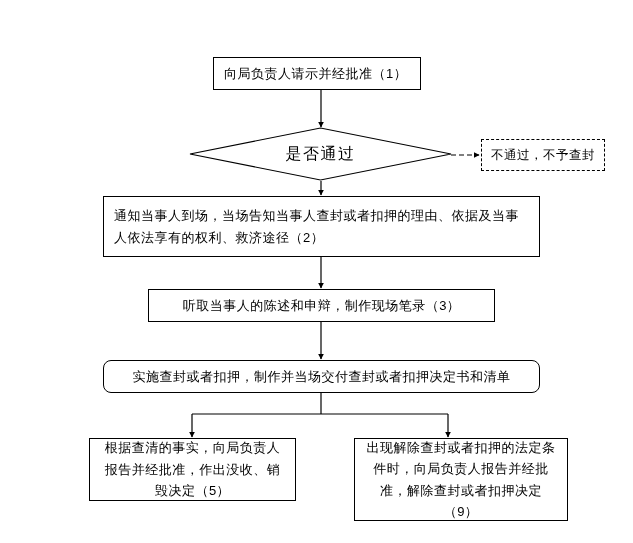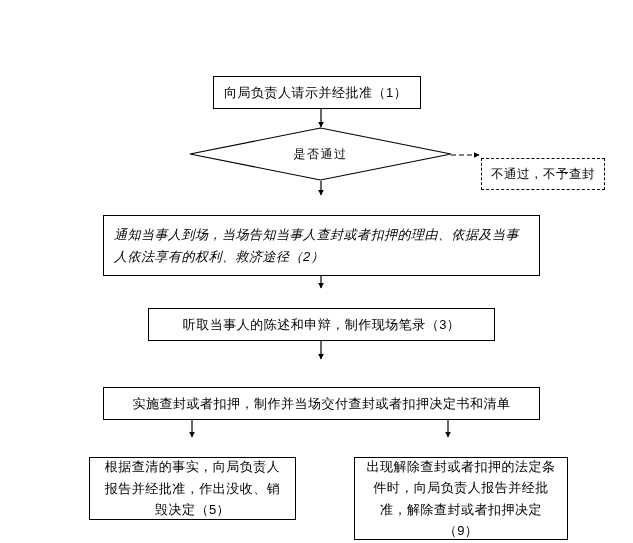--- a/index.html
+++ b/index.html
@@ -23,21 +23,20 @@
     box-sizing: border-box;
     border: 1px solid #000000;
     background: #ffffff;
     display: flex;
     align-items: center;
     font-size: 13px;
     line-height: 1.65;
     letter-spacing: 0.5px;
     color: #000000;
     white-space: pre-wrap;
-    margin-top: 19px;
   }
   .node.pad-left {
     padding: 4px 10px;
     justify-content: flex-start;
   }
   .node.center {
     padding: 8px 8px;
     justify-content: center;
     text-align: left;
   }
@@ -61,21 +60,21 @@
   }
   .diamond-label {
     position: absolute;
     left: 0;
     top: 0;
     width: 100%;
     height: 100%;
     display: flex;
     align-items: center;
     justify-content: center;
-    font-size: 12px;
+    font-size: 16px;
     letter-spacing: 1.5px;
     color: #000000;
     pointer-events: none;
   }
   .edges {
     position: absolute;
     left: 0;
     top: 0;
     width: 633px;
     height: 543px;
@@ -117,23 +116,23 @@
 
   <div class="diamond-wrap" style="left:189px; top:127px; width:263px; height:54px;">
     <svg width="263" height="54" viewBox="0 0 263 54" xmlns="http://www.w3.org/2000/svg">
       <polygon points="1,27 131.5,1 262,27 131.5,53" fill="#ffffff" stroke="#000000" stroke-width="1.2"></polygon>
     </svg>
     <div class="diamond-label">是否通过</div>
   </div>
 
   <div class="node dashed" style="left:481px; top:139px; width:124px; height:32px;">不通过，不予查封</div>
 
-  <div class="node pad-left" style="left:103px; top:196px; width:437px; height:61px;font-style:italic;">通知当事人到场，当场告知当事人查封或者扣押的理由、依据及当事人依法享有的权利、救济途径（2）</div>
+  <div class="node pad-left" style="left:103px; top:196px; width:437px; height:61px;">通知当事人到场，当场告知当事人查封或者扣押的理由、依据及当事人依法享有的权利、救济途径（2）</div>
 
   <div class="node center" style="left:148px; top:289px; width:347px; height:33px;">听取当事人的陈述和申辩，制作现场笔录（3）</div>
 
-  <div class="node center" style="left:103px; top:368px; width:437px; height:33px;">实施查封或者扣押，制作并当场交付查封或者扣押决定书和清单</div>
+  <div class="node center" style="left:103px; top:360px; width:437px; height:33px;border-radius:8px;">实施查封或者扣押，制作并当场交付查封或者扣押决定书和清单</div>
 
   <div class="node indent" style="left:89px; top:438px; width:207px; height:63px;">根据查清的事实，向局负责人报告并经批准，作出没收、销毁决定（5）</div>
 
   <div class="node indent" style="left:354px; top:438px; width:214px; height:83px;">出现解除查封或者扣押的法定条件时，向局负责人报告并经批准，解除查封或者扣押决定（9）</div>
 
 </div>
 
 </body></html>

